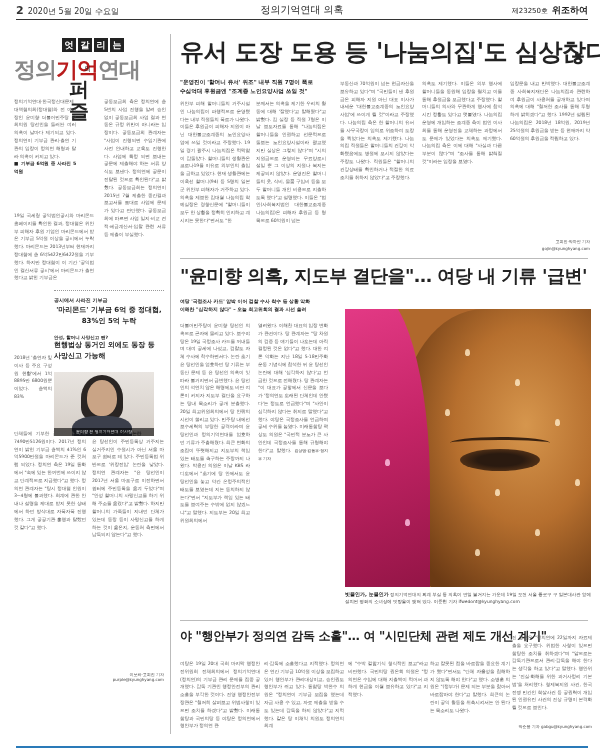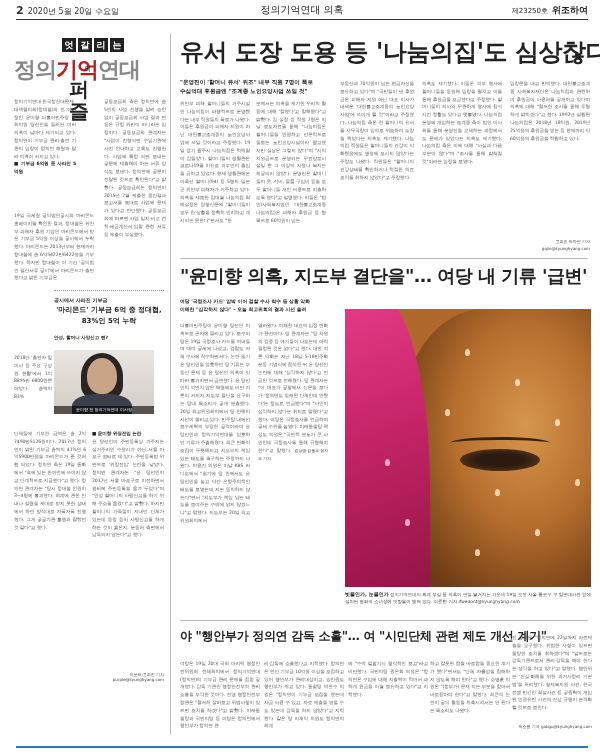--- a/index.html
+++ b/index.html
@@ -115,20 +115,21 @@
   <b>■ 기부금 6억원 중 사라진 5억원</b>
 </div>
 <div class="txt colL2">공동모금회 측은 정의연에 총 5번의 사업 진행을 알려 승인 없이 공동모금회 사업 결과 변동은 규정 위반이 아니라는 입장이다. 공동모금회 관계자는 "사업이 진행되면 수입기관에 사전 안내하고 교육도 진행한다. 사업에 특정 되면 보내는 공문에 제출해야 하는 서류 양식도 보낸다. 정의연에 공문이 전달된 것으로 확인된다"고 밝혔다. 공동모금회는 정의연이 2015년 7월 제출한 중간결과 보고서를 토대로 사업에 문제가 있다고 판단했다. 공동모금회에 따르면 사업 일지·비교 견적·세금계산서·입찰 관련 서류 등 제출이 부실했다.</div>
 <div class="txt colL1b" style="width:80px;">19일 국세청 공익법인공시와 마리몬드 홈페이지를 확인한 결과, 정대협은 위안부 피해자 후원 기업인 마리몬드에서 받은 기부금 5억원 이상을 공시에서 누락했다. 마리몬드는 2013년부터 현재까지 정대협에 총 6억5422만6422원을 기부했다. 하지만 정대협이 이 기간 '공익법인 결산서류 공시'에서 마리몬드가 출연했다고 밝힌 기부금은</div>
 <div class="txt colL1c" style="top:354px;">2018년 '출연자 및 이사 등 주요 구성원 현황'에서 1억8895만 6800원뿐이었다. 총액의 83%</div>
 
 <div class="sidebox">
   <div class="sb-kicker">공시에서 사라진 기부금</div>
   <div class="sb-head">'마리몬드' 기부금 6억 중 정대협, 83%인 5억 누락</div>
   <div class="sb-kicker2">안성, 할머니 사망신고 땐?</div>
+  <div class="sb-head2">현행법상 동거인 외에도 동장 등 사망신고 가능해</div>
   <div class="photo-person">
     <div class="hair"></div>
       <div class="face"></div>
       <div class="body"></div>
     <div class="cap">윤미향 전 정의기억연대 이사장</div>
   </div>
 </div>
 
 <div class="txt colL3">단체들에 기부한 금액은 총 2억7490만5126원이다. 2017년 정의연이 밝힌 기부금 총액의 41%인 6억5900만원을 마리몬드가 준 것처럼 되었다. 정의연 측은 19일 통화에서 "속에 있는 한꺼번에 쓰이지 않고 단계적으로 지급했다"고 했다. 정의연 관계자는 "당시 정대협 인원이 3~4명에 불과했다. 회계에 관한 안내나 설명을 제대로 받지 못한 상태에서 하던 방식대로 자폭자폭 진행했다. 그게 공공기관 흥행과 달랐던 것 같다"고 했다.</div>
 <div class="txt colL4">

